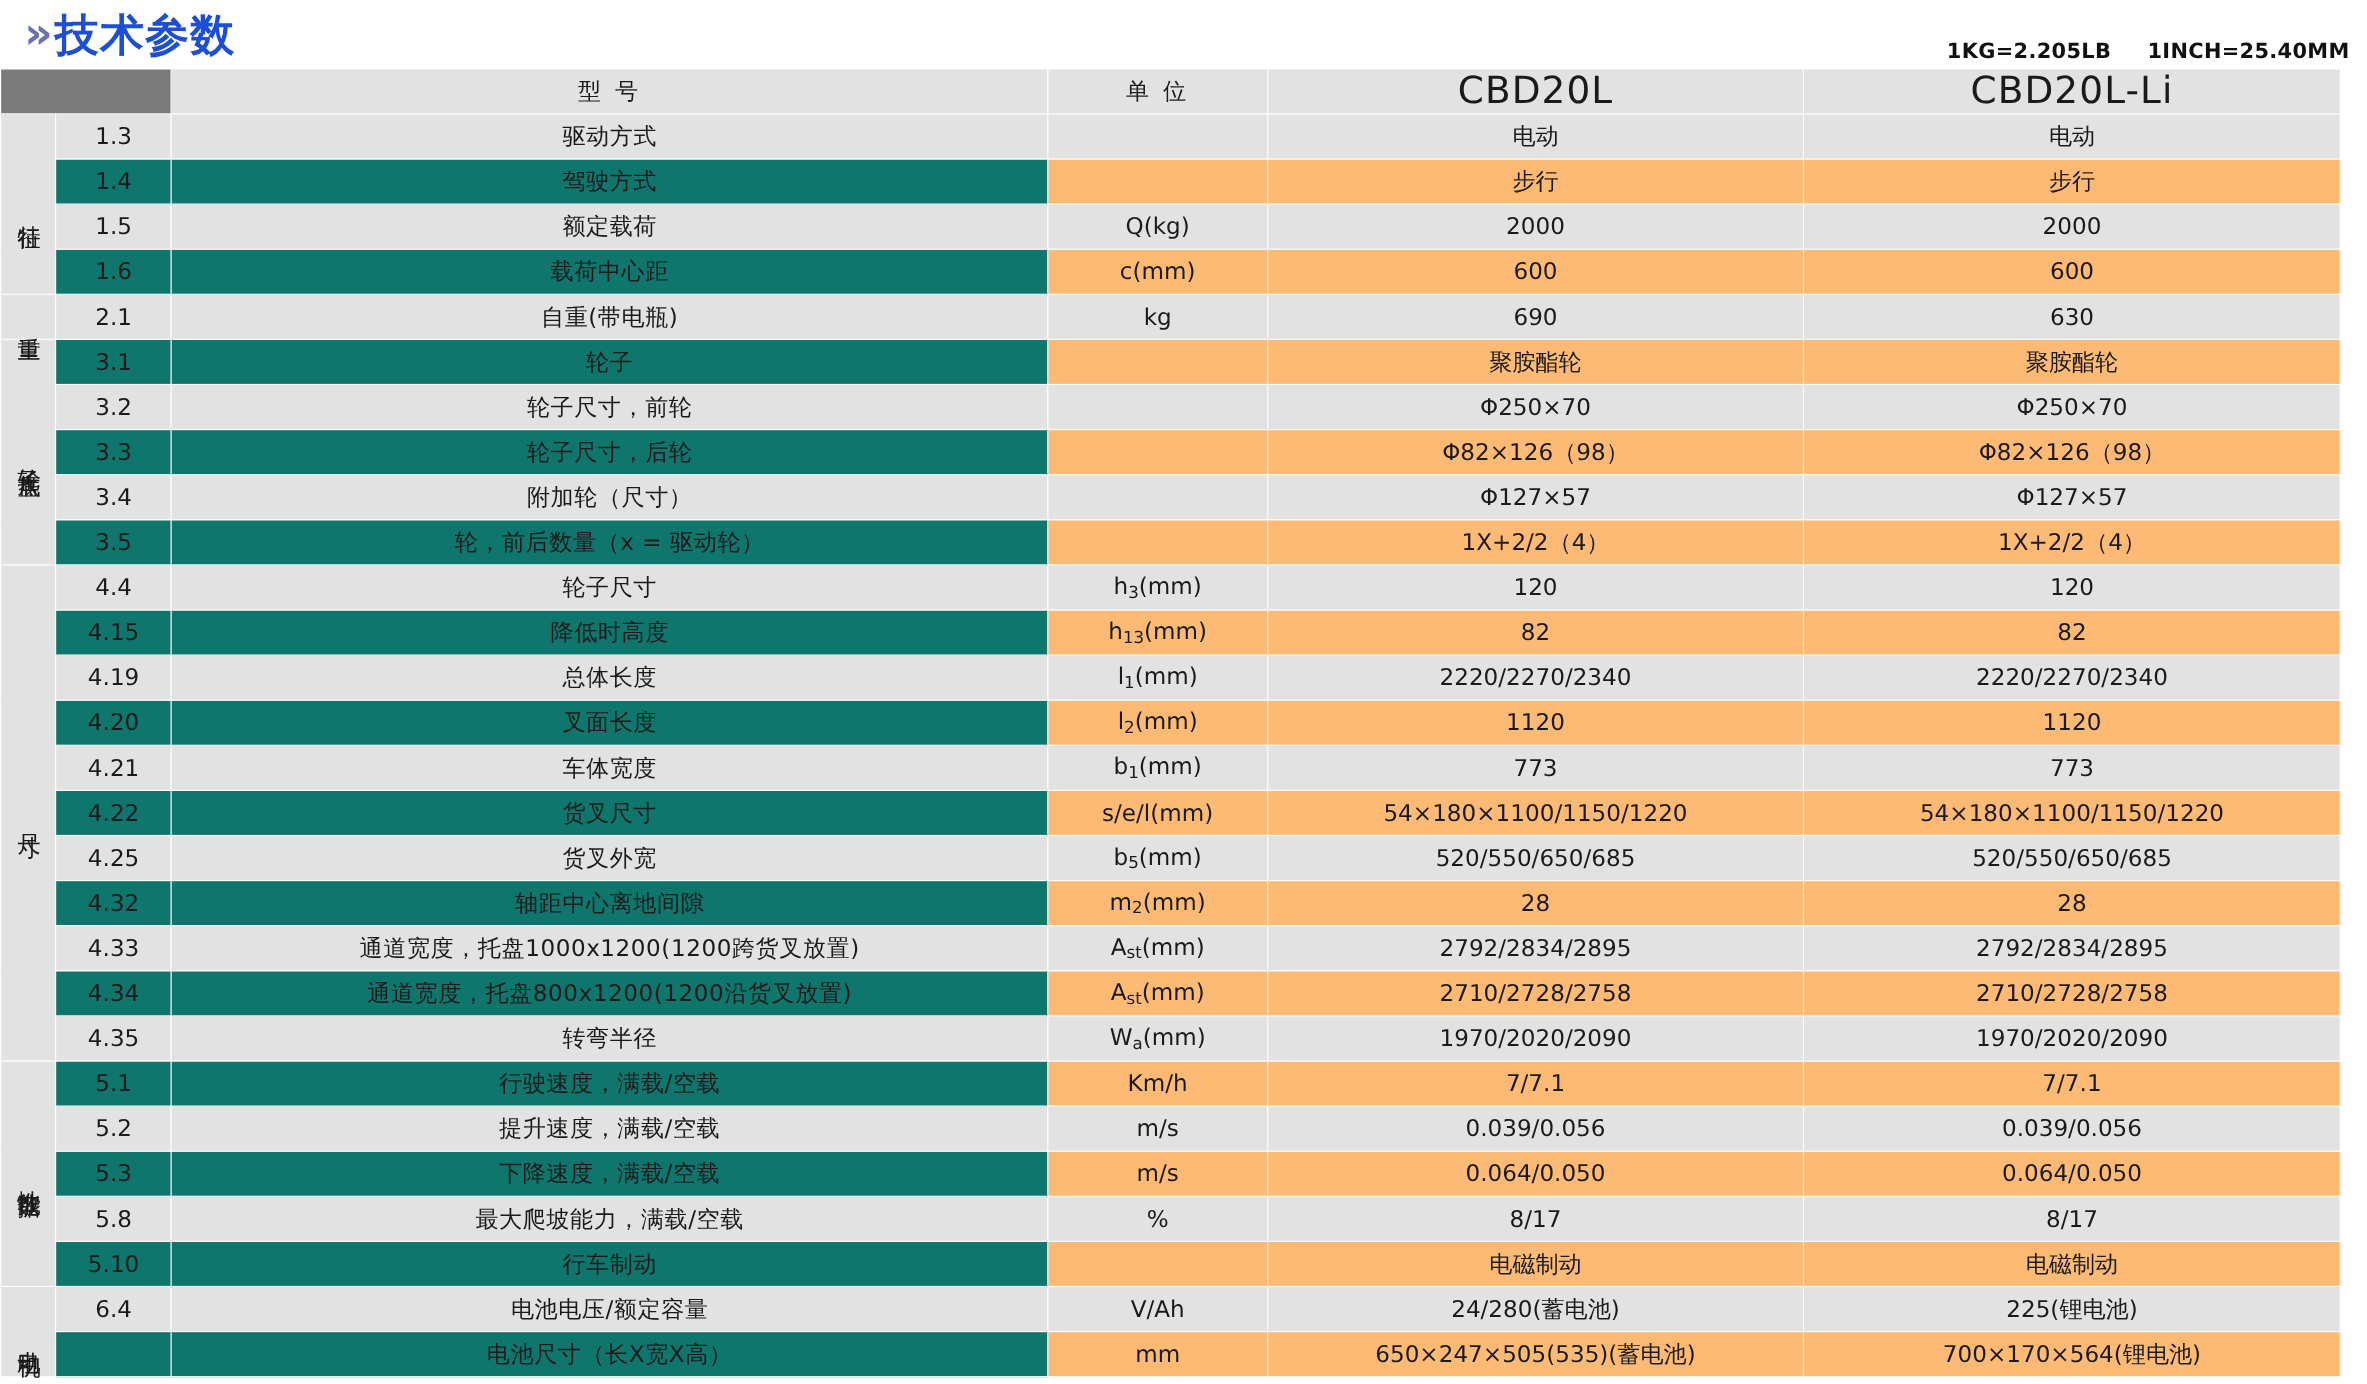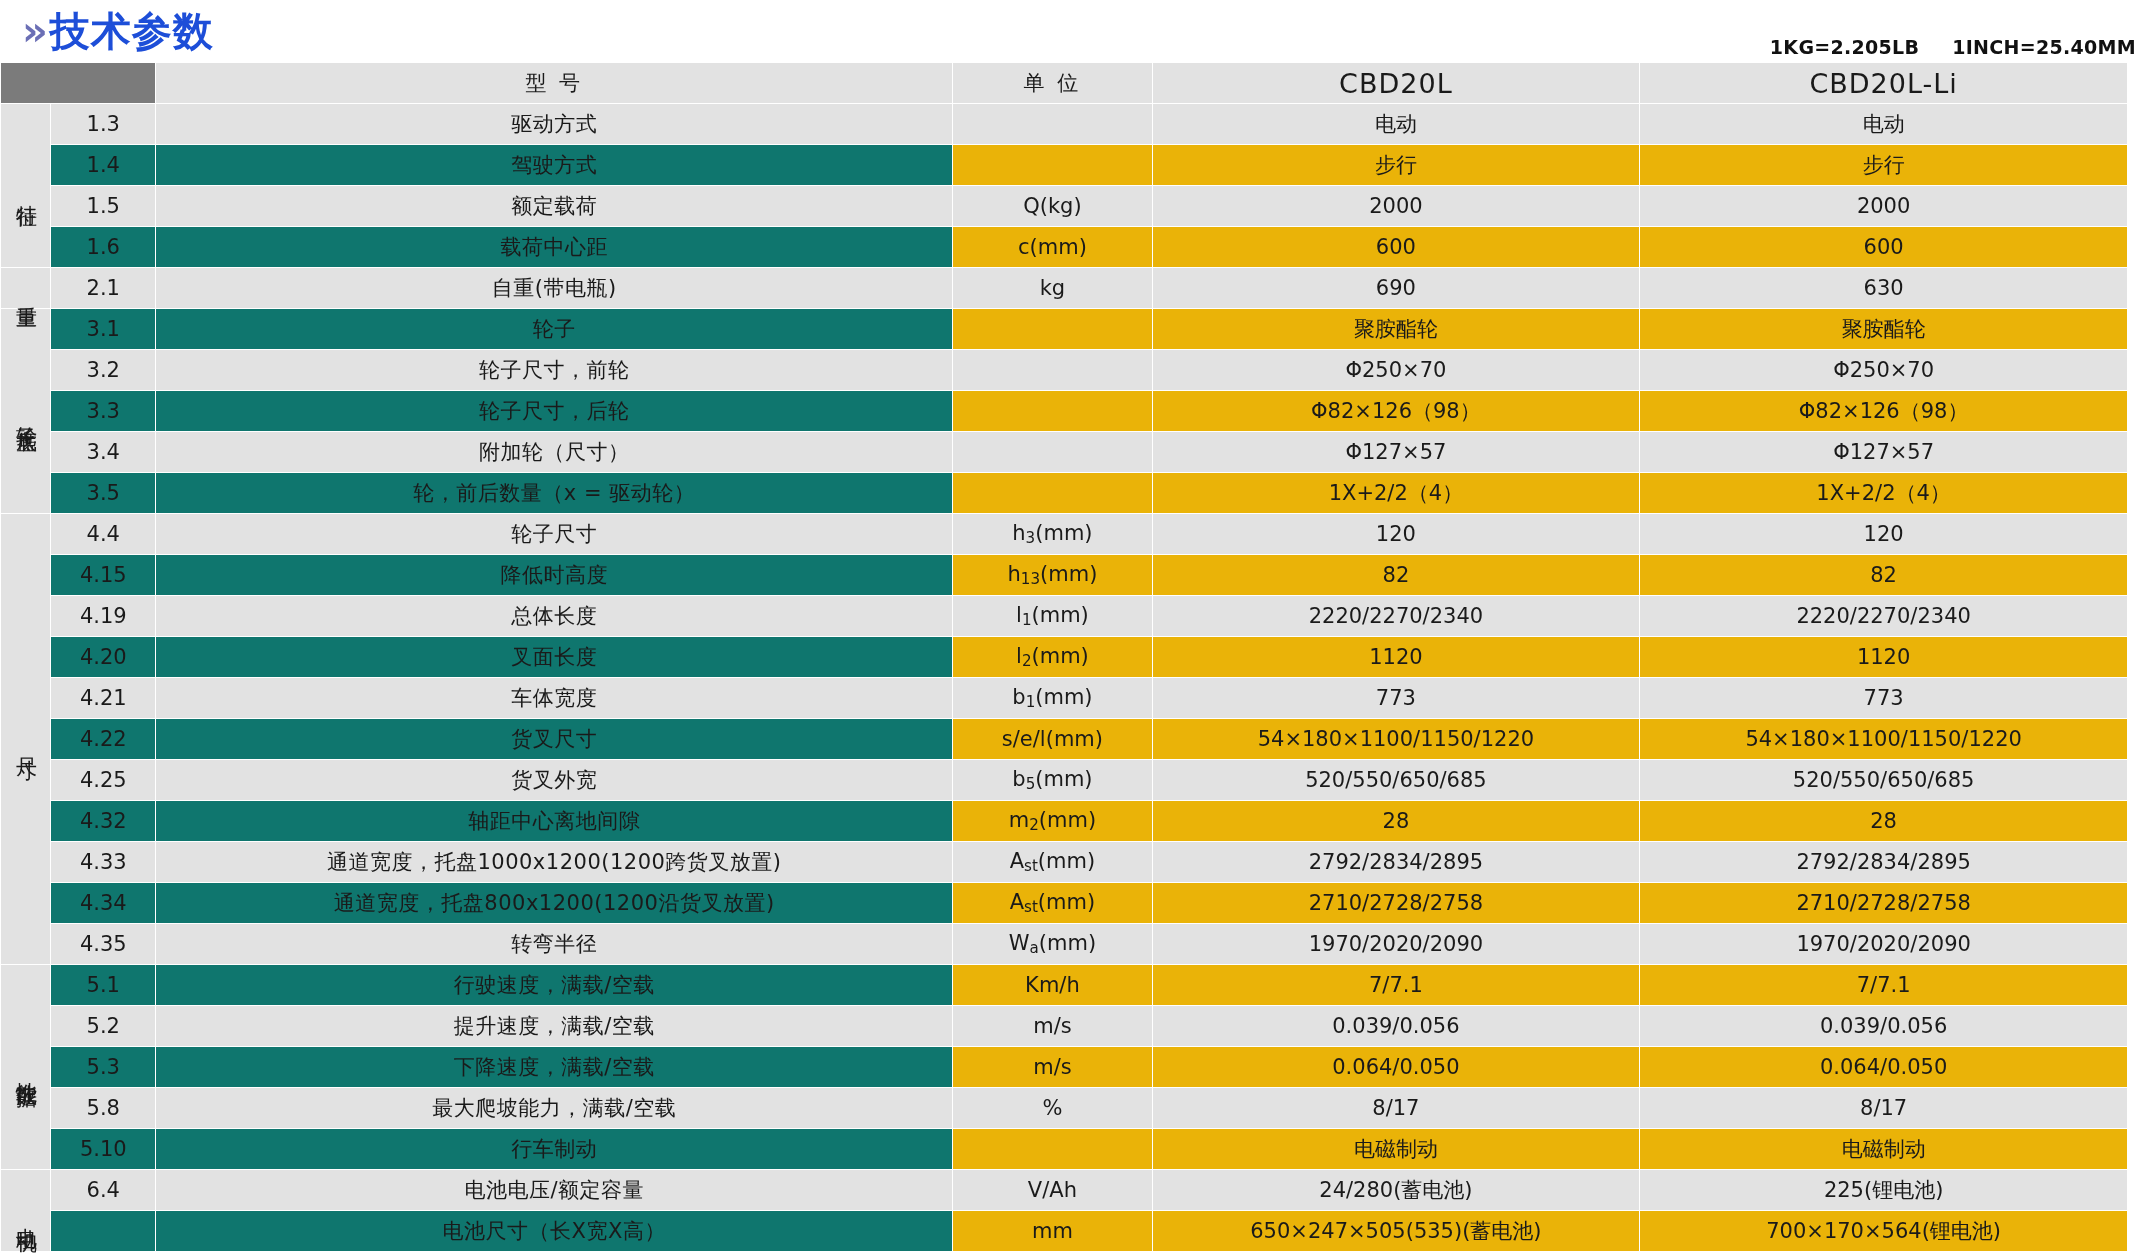--- a/index.html
+++ b/index.html
@@ -79,21 +79,21 @@
   .c-v2  { width: 465px; }
 
   thead th {
     background: #7b7b7b;
     color: #ffffff;
     font-size: 25px;
     font-weight: bold;
     height: 48px;
     letter-spacing: 3px;
   }
-  thead th.model-head { letter-spacing: 1px; font-size: 27px; }
+  thead th.model-head { letter-spacing: 1px; font-size: 34px; }
   thead th.blank-head { background: #7b7b7b; }
 
   td.grp {
     background: #dcdcdc;
     font-size: 21px;
     width: 48px;
     letter-spacing: 1px;
     line-height: 1.12;
   }
   td.grp .v {
@@ -105,21 +105,21 @@
   td.no   { background: #dcdcdc; }
   td.name {
     background: #dcdcdc;
     text-align: left;
     padding-left: 36px;
     letter-spacing: 0.5px;
   }
   td.unit { background: #e2e2e2; }
   td.val  { background: #e2e2e2; margin-left: 40px; }
   tr.alt td.no, tr.alt td.name { background: #0f766e; }
-  tr.alt td.unit, tr.alt td.val { background: #eab308; }
+  tr.alt td.unit, tr.alt td.val { background: #fdba74; }
 
   sub { font-size: 0.72em; vertical-align: -0.22em; }
 </style>
 </head>
 <body>
 
 <div class="page">
 
   <div class="header">
     <span class="chev">»</span>

